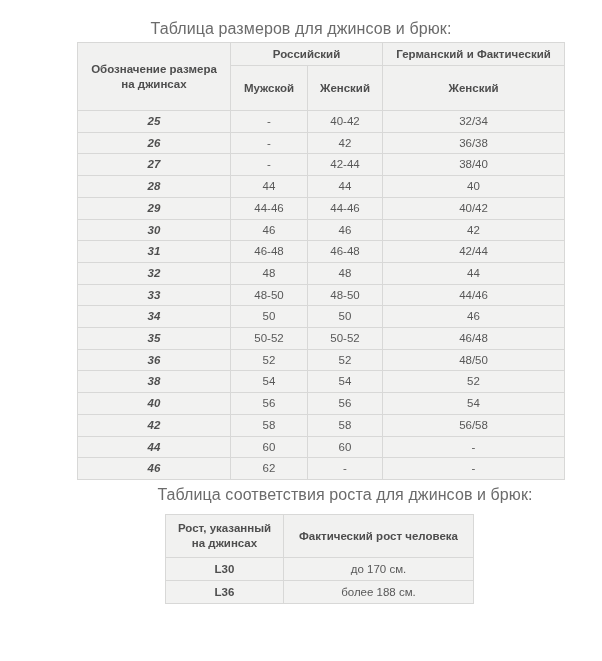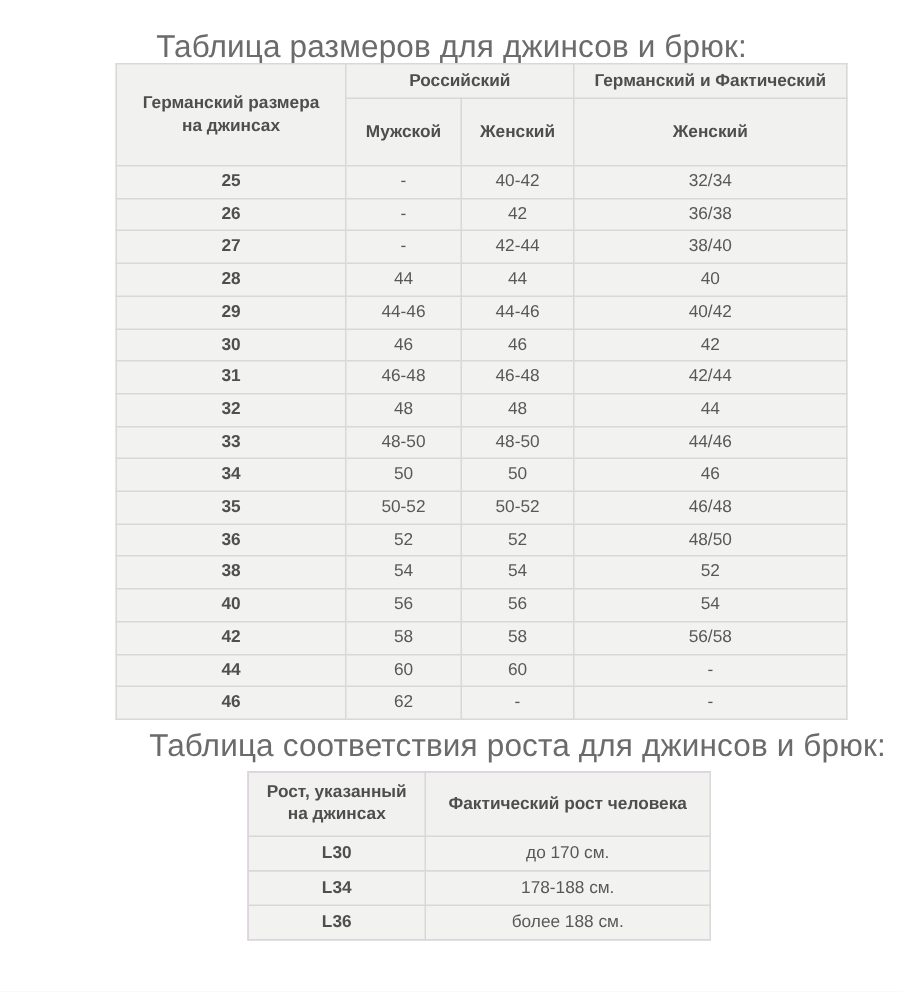--- a/index.html
+++ b/index.html
@@ -16,21 +16,21 @@
   }
 
   .page {
     position: relative;
     width: 602px;
     height: 661px;
   }
 
   .section-title {
     text-align: center;
-    font-size: 21px;
+    font-size: 16px;
     color: #6b6b6b;
     font-weight: normal;
     letter-spacing: 0.1px;
     white-space: nowrap;
   }
 
   #title-sizes {
     position: absolute;
     left: 0;
     top: 20px;
@@ -102,20 +102,21 @@
   }
 
   .sizes-table tbody td {
     height: 20.7px;
     line-height: 20.7px;
   }
 
   .sizes-table tbody td.size-code {
     font-weight: bold;
     color: #4f4f4f;
+    font-style: italic;
   }
 
   .col-size   { width: 153px; }
   .col-m      { width: 77px; }
   .col-w      { width: 75px; }
   .col-de     { width: 182px; }
 
   
   .heights-table th.hcorner {
     height: 42px;
@@ -144,21 +145,21 @@
   <table class="sizes-table">
     <colgroup>
       <col class="col-size">
         <col class="col-m">
         <col class="col-w">
         <col class="col-de">
     </colgroup>
     <thead>
       <tr>
         <th class="th-corner" rowspan="2">
-          <span>Германский размера</span><br>
+          <span>Обозначение размера</span><br>
           <span>на джинсах</span>
         </th>
         <th class="th-group" colspan="2">Российский</th>
         <th class="th-group" rowspan="1">Германский и Фактический</th>
       </tr>
       <tr>
         <th class="th-sub">Мужской</th>
         <th class="th-sub">Женский</th>
         <th class="th-sub">Женский</th>
       </tr>
@@ -284,23 +285,19 @@
         </th>
         <th class="hcorner">Фактический рост человека</th>
       </tr>
     </thead>
     <tbody id="heights-body">
         <tr>
           <td class="height-code">L30</td>
           <td>до 170 см.</td>
         </tr>
         <tr>
-          <td class="height-code">L34</td>
-          <td>178-188 см.</td>
-        </tr>
-        <tr>
           <td class="height-code">L36</td>
           <td>более 188 см.</td>
         </tr>
       </tbody>
   </table>
 
 </div>
 
 </body></html>

